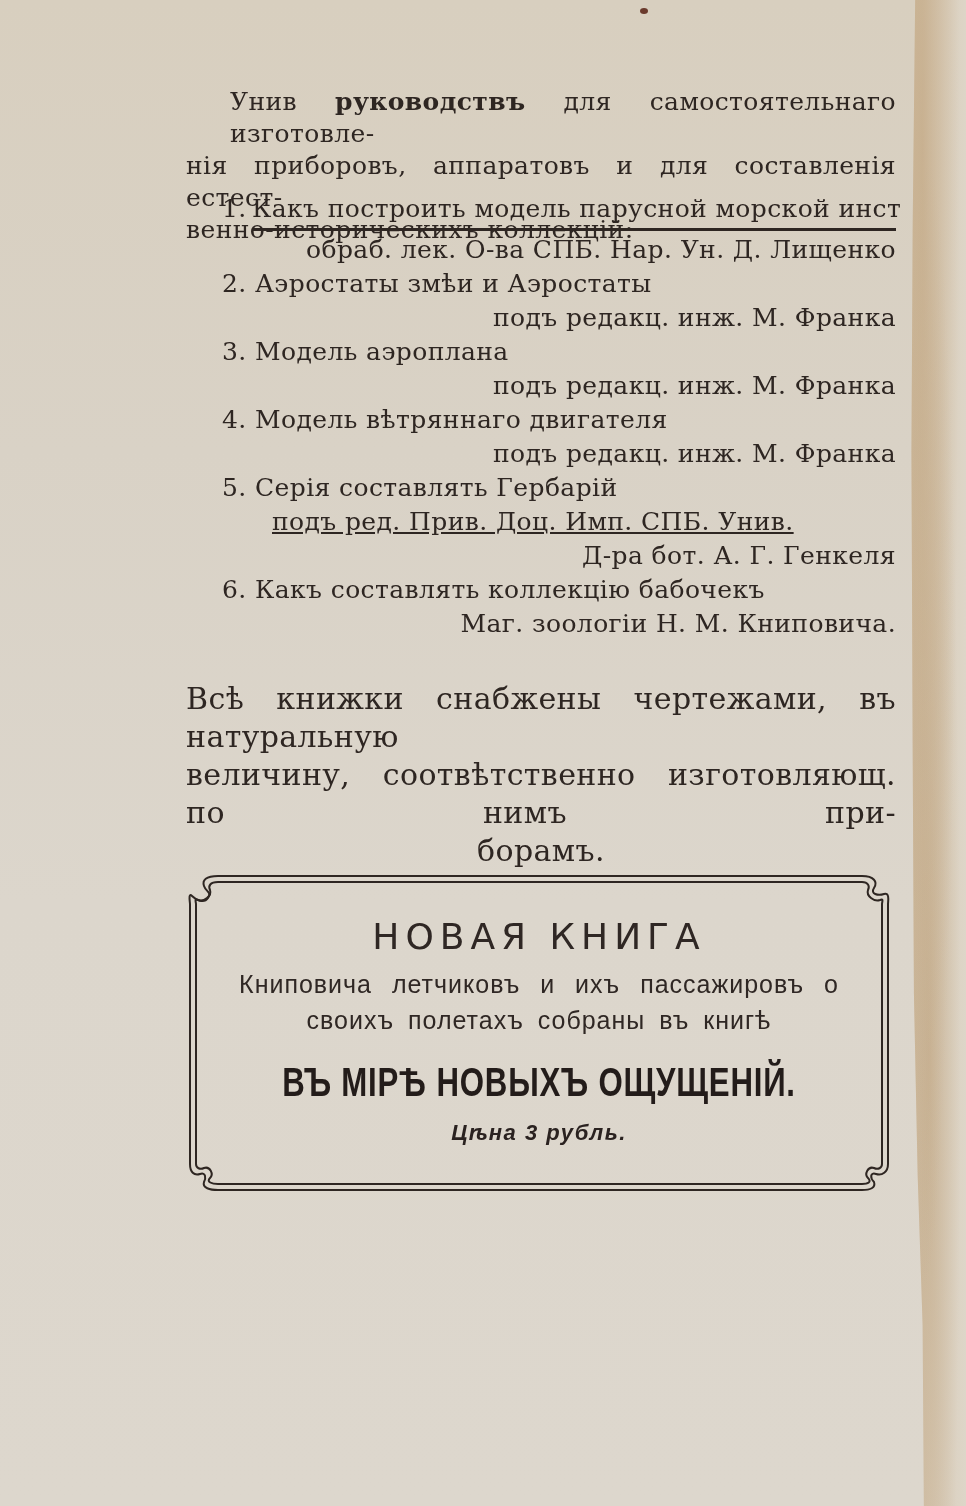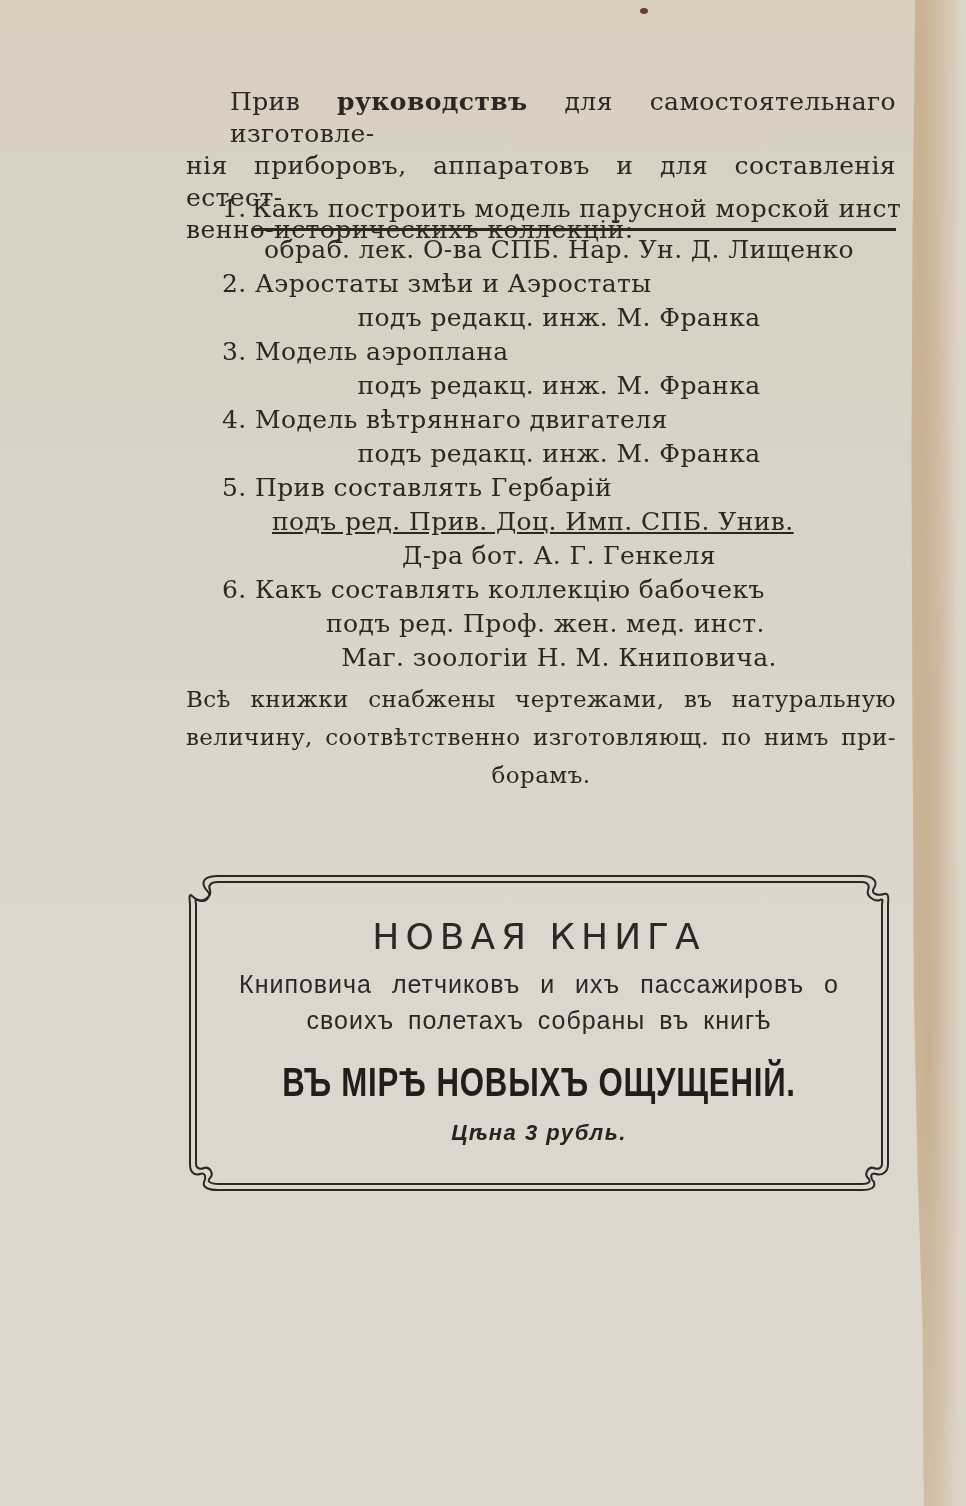--- a/index.html
+++ b/index.html
@@ -79,33 +79,33 @@
       padding-left: 0;
       position: relative;
     }
     .entry-title.underlined .num {
       position: absolute;
       left: -30px;
     }
     .entry-credit {
       height: 34px;
       line-height: 34px;
-      text-align: center;
+      text-align: right;
       white-space: nowrap;
     }
     .entry { margin-bottom: 0px; }
     .entry-credit.indent2 {
       text-align: left;
       padding-left: 104px;
     }
     .closing {
       top: 680px;
       text-align: justify;
       text-align-last: center;
-      font-size: 23px;
+      font-size: 30px;
       line-height: 38px;
     }
     .ad-box {
       position: absolute;
       left: 186px;
       top: 872px;
       width: 706px;
       height: 322px;
     }
     .ad-frame {
@@ -166,21 +166,21 @@
   </style>
 </head>
 <body>
 
 <div class="page">
   <div class="edge-stain"></div>
   <div class="top-mark"></div>
 
   <div class="text-block intro">
     <div class="indent">
-      <span>Прив</span>
+      <span>Унив</span>
       <span class="bold">руководствъ</span>
       <span>для самостоятельнаго изготовле-</span>
     </div>
     <div>нія приборовъ, аппаратовъ и для составленія естест-</div>
     <div>венно-историческихъ коллекцій:</div>
   </div>
 
   <div class="series-list">
     <div class="entry">
       <div class="entry-title underlined">
@@ -206,31 +206,30 @@
     <div class="entry">
       <div class="entry-title">
         <span>4.</span>
         <span>Модель вѣтряннаго двигателя</span>
       </div>
       <div class="entry-credit">подъ редакц. инж. М. Франка</div>
     </div>
     <div class="entry">
       <div class="entry-title">
         <span>5.</span>
-        <span>Прив составлять Гербарій</span>
+        <span>Серія составлять Гербарій</span>
       </div>
       <div class="entry-credit indent2" style="padding-left:50px;text-decoration:underline;">подъ ред. Прив. Доц. Имп. СПБ. Унив.</div>
       <div class="entry-credit">Д-ра бот. А. Г. Генкеля</div>
     </div>
     <div class="entry">
       <div class="entry-title">
         <span>6.</span>
         <span>Какъ составлять коллекцію бабочекъ</span>
       </div>
-      <div class="entry-credit indent2">подъ ред. Проф. жен. мед. инст.</div>
       <div class="entry-credit">Маг. зоологіи Н. М. Книповича.</div>
     </div>
   </div>
 
   <div class="text-block closing">
     <div style="text-align:justify;text-align-last:justify;">Всѣ книжки снабжены чертежами, въ натуральную</div>
     <div style="text-align:justify;text-align-last:justify;">величину, соотвѣтственно изготовляющ. по нимъ при-</div>
     <div style="text-align:center;">борамъ.</div>
   </div>
 

